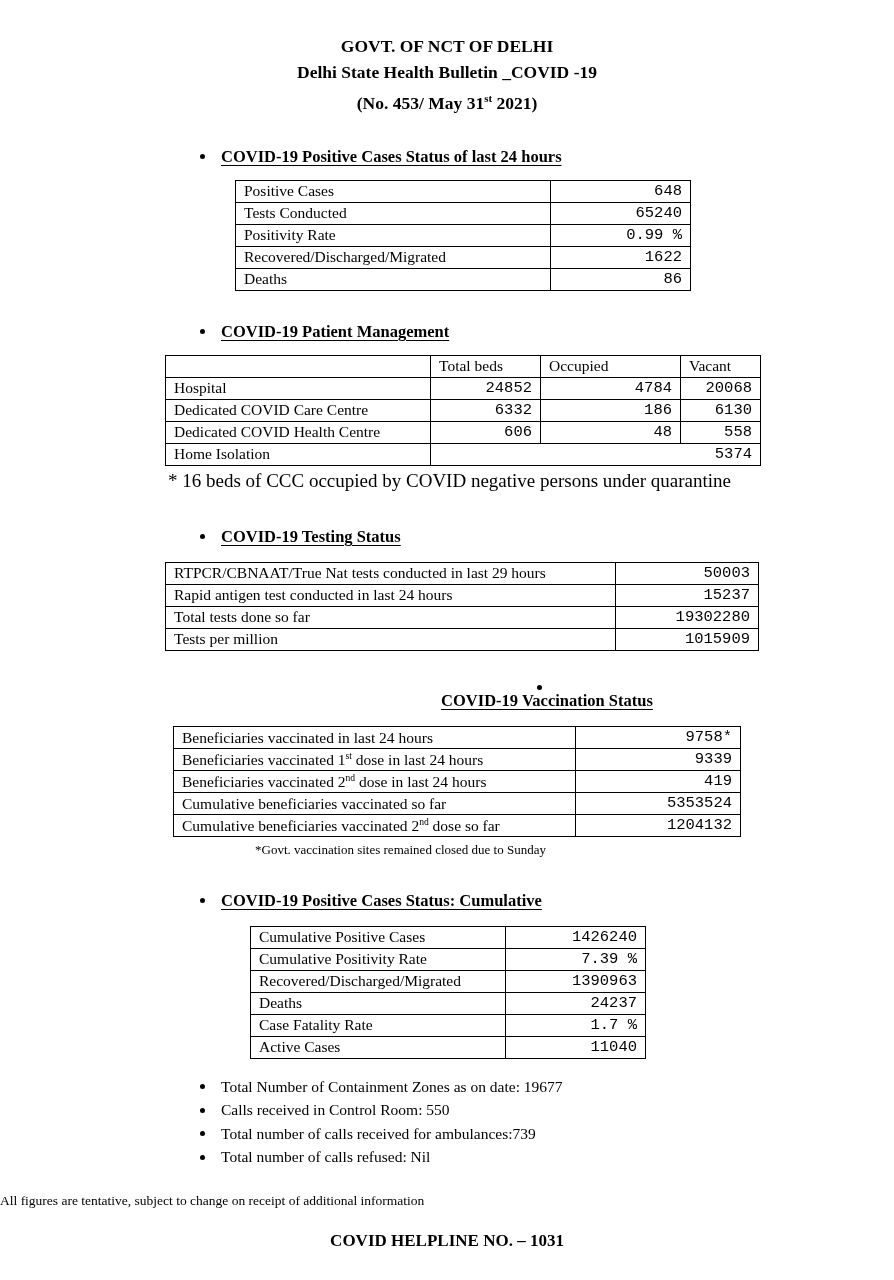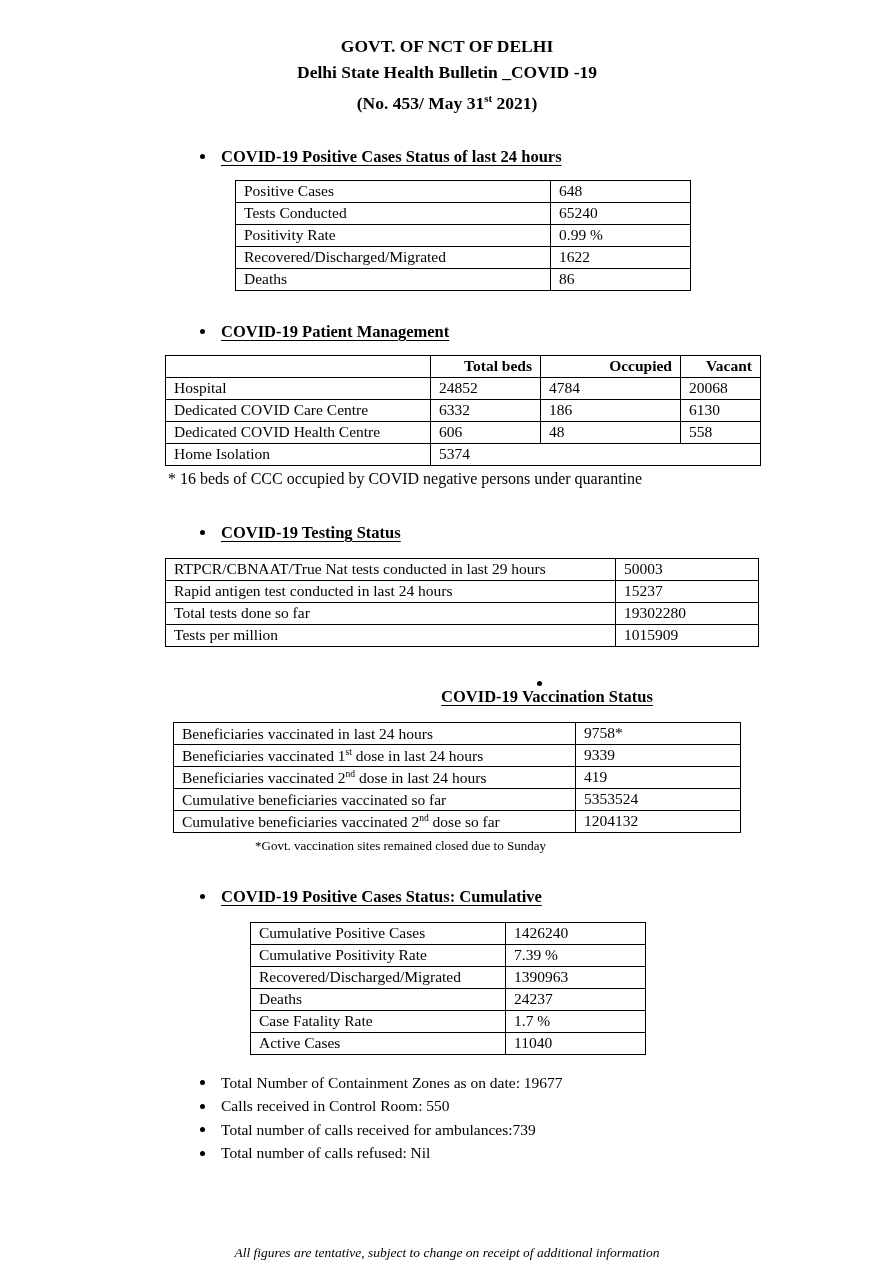--- a/index.html
+++ b/index.html
@@ -34,40 +34,40 @@
   td, th {
     border:1px solid #000;
     font-size:15.5px;
     padding:0 8px;
     height:22px;
     font-weight:normal;
     text-align:left;
     overflow:hidden;
     white-space:nowrap;
   }
-  th { font-weight:bold; text-align:right; }
-  td.val { text-align:left; }
+  th { font-weight:normal; text-align:left; }
+  td.val { text-align:right;font-family:Liberation Mono, monospace; }
 
   .sec-mt { margin-top:30px; }
   #table1 { margin:12px 0 0 235px; width:455px; }
   #table2 { margin:12px 0 0 165px; width:595px; }
-  .fn-ccc { margin:4px 4px 0 168px; font-size:16px; }
+  .fn-ccc { margin:4px 4px 0 168px; font-size:19px; }
   .sec3 { margin-top:34px; }
   #table3 { margin:14px 0 0 165px; width:593px; }
   .sec4 { margin-top:34px;flex-direction:column; }
   #table4 { margin:14px 4px 0 173px; width:567px; }
   .fn-vax { margin:5px 0 0 255px; font-size:13px;font-family:Liberation Serif, serif; }
   .sec5 { margin-top:32px; }
   #table5 { margin:14px 0 0 250px; width:395px; }
 
   .bullet-list { margin:16px 0 0 200px; }
   .bullet-item { display:flex; align-items:center; font-size:15.5px; line-height:23.5px; }
   .bullet-item .dot { margin-right:16px; }
 
-  .disclaimer { margin-top:80px; text-align:center; font-style:italic; font-size:13.5px; }
+  .disclaimer { margin-top:24px; text-align:left; font-size:13.5px; }
   .helpline { margin-top:22px; text-align:center; font-weight:bold; font-size:17px; }
 </style>
 </head>
 <body>
 
 <div class="page">
 
   <header class="doc-header">
     <div class="hline">GOVT. OF NCT OF DELHI</div>
     <div class="hline">Delhi State Health Bulletin _COVID -19</div>

